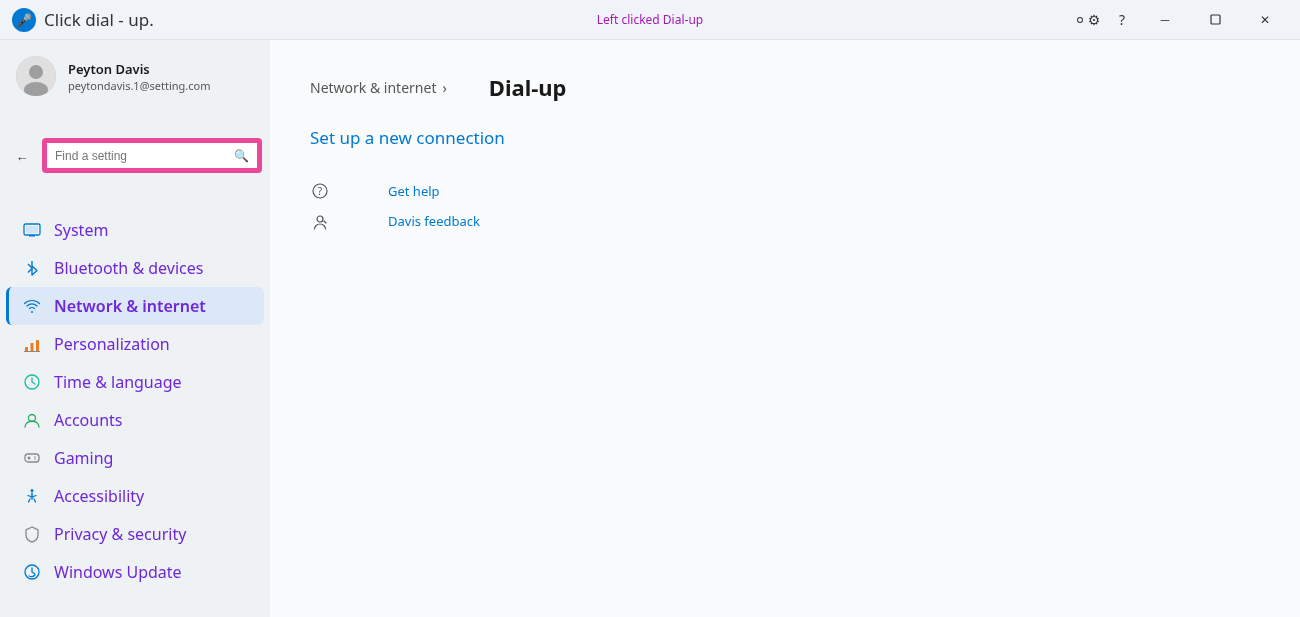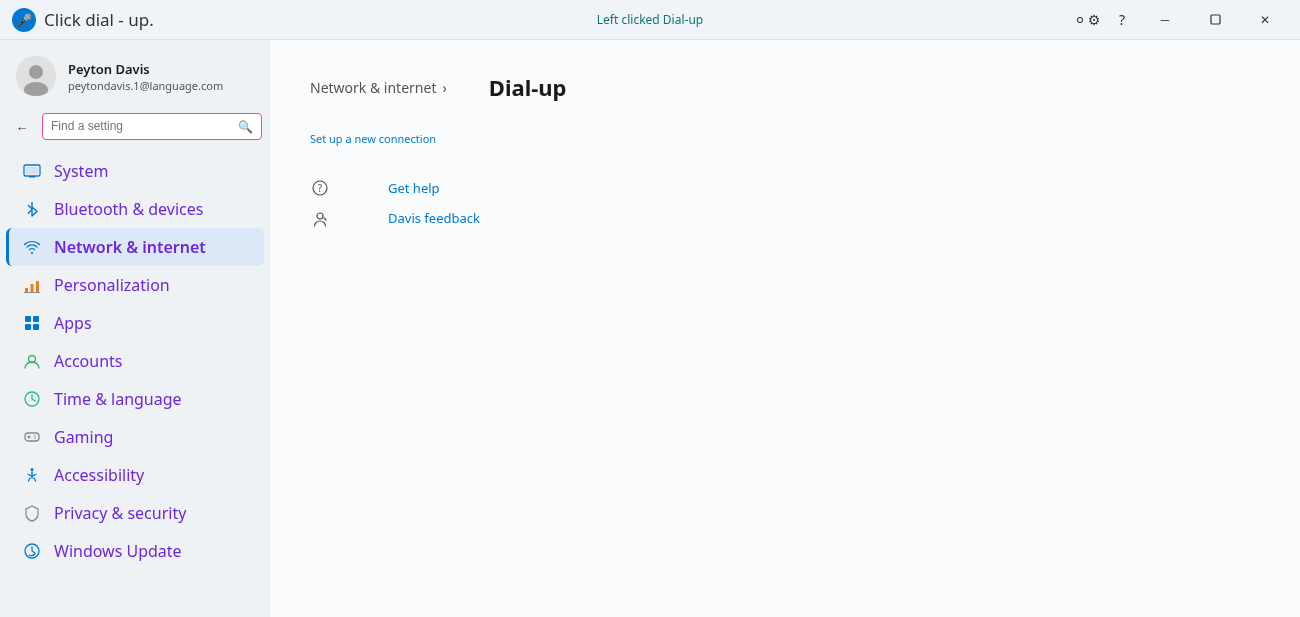--- a/index.html
+++ b/index.html
@@ -36,21 +36,21 @@
       margin-right: 8px;
       flex-shrink: 0;
     }
     .titlebar-title {
       font-size: 17px;
       color: #333;
       flex: 1;
     }
     .titlebar-center {
       font-size: 12px;
-      color: #0f766e;
+      color: #a21caf;
       position: absolute;
       left: 50%;
       transform: translateX(-50%);
     }
     .titlebar-controls {
       display: flex;
       align-items: center;
       gap: 4px;
       margin-left: auto;
     }
@@ -86,20 +86,21 @@
 
     
     .sidebar {
       width: 270px;
       background: #eef2f5;
       display: flex;
       flex-direction: column;
       padding: 0;
       flex-shrink: 0;
       overflow-y: auto;
+      gap: 26px;
     }
 
     .sidebar-header {
       display: flex;
       align-items: center;
       padding: 16px 16px 12px 16px;
       gap: 12px;
     }
     .avatar {
       width: 40px;
@@ -132,21 +133,21 @@
       justify-content: center;
       cursor: pointer;
       color: #333;
       font-size: 13px;
     }
 
     .search-box {
       display: flex;
       align-items: center;
       background: white;
-      border: 1px solid #ec4899;
+      border: 5px solid #ec4899;
       border-radius: 4px;
       padding: 4px 8px;
       flex: 1;
       gap: 6px;
     }
     .search-input {
       border: none;
       outline: none;
       font-size: 12px;
       flex: 1;
@@ -198,21 +199,21 @@
     }
     .breadcrumb-link {
       font-size: 14px;
       color: #555;
       cursor: pointer;
     }
     .breadcrumb-sep { color: #555; font-size: 14px; }
     .breadcrumb-current { font-size: 22px; font-weight: 700; color: #1a1a1a; margin-left: 36px; }
 
     .action-link {
-      font-size: 11px;
+      font-size: 17px;
       color: #0078d4;
       cursor: pointer;
       text-decoration: none;
       display: inline-block;
       margin-bottom: 32px;
     }
 
     .help-section { display: flex; flex-direction: column; gap: 10px; }
     .help-item {
       display: flex;
@@ -270,21 +271,21 @@
     <div class="sidebar-header">
       <div class="avatar">
         <svg class="avatar-svg" viewBox="0 0 40 40" fill="none" xmlns="http://www.w3.org/2000/svg">
           <circle cx="20" cy="20" r="20" fill="#e0e0e0"></circle>
           <circle cx="20" cy="16" r="7" fill="#9e9e9e"></circle>
           <ellipse cx="20" cy="34" rx="12" ry="8" fill="#9e9e9e"></ellipse>
         </svg>
       </div>
       <div class="user-info">
         <span class="user-name">Peyton Davis</span>
-        <span class="user-email">peytondavis.1@language.com</span>
+        <span class="user-email">peytondavis.1@setting.com</span>
       </div>
     </div>
 
     <div class="sidebar-nav-top">
       <div class="back-btn">←</div>
       <div class="search-box">
         <input class="search-input" type="text" placeholder="Find a setting" style="">
         <span class="search-icon">🔍</span>
       </div>
     </div>
@@ -330,50 +331,39 @@
           <svg width="18" height="18" viewBox="0 0 18 18" fill="none">
               <rect x="2" y="12" width="3" height="4" rx="0.5" fill="#e67e22"></rect>
               <rect x="7.5" y="8" width="3" height="8" rx="0.5" fill="#e67e22"></rect>
               <rect x="13" y="5" width="3" height="11" rx="0.5" fill="#e67e22"></rect>
               <line x1="1" y1="16.5" x2="17" y2="16.5" stroke="#888" stroke-width="1"></line>
             </svg>
         </div>
         <span>Personalization</span>
       </div>
 
-      <div class="nav-item">
-        <div class="nav-icon">
-          <svg width="18" height="18" viewBox="0 0 18 18" fill="none">
-              <rect x="2" y="2" width="6" height="6" rx="1" fill="#0078d4"></rect>
-              <rect x="10" y="2" width="6" height="6" rx="1" fill="#0078d4"></rect>
-              <rect x="2" y="10" width="6" height="6" rx="1" fill="#0078d4"></rect>
-              <rect x="10" y="10" width="6" height="6" rx="1" fill="#0078d4"></rect>
-            </svg>
-        </div>
-        <span>Apps</span>
+
+      <div class="nav-item">
+        <div class="nav-icon">
+          <svg width="18" height="18" viewBox="0 0 18 18" fill="none">
+              <circle cx="9" cy="9" r="7" stroke="#1abc9c" stroke-width="1.3" fill="none"></circle>
+              <path d="M9 5v4l3 2" stroke="#1abc9c" stroke-width="1.3" stroke-linecap="round"></path>
+            </svg>
+        </div>
+        <span>Time &amp; language</span>
       </div>
 
       <div class="nav-item">
         <div class="nav-icon">
           <svg width="18" height="18" viewBox="0 0 18 18" fill="none">
               <circle cx="9" cy="7" r="3.5" stroke="#27ae60" stroke-width="1.3" fill="none"></circle>
               <path d="M2 16c0-3.3 3.1-6 7-6s7 2.7 7 6" stroke="#27ae60" stroke-width="1.3" stroke-linecap="round" fill="none"></path>
             </svg>
         </div>
         <span>Accounts</span>
-      </div>
-
-      <div class="nav-item">
-        <div class="nav-icon">
-          <svg width="18" height="18" viewBox="0 0 18 18" fill="none">
-              <circle cx="9" cy="9" r="7" stroke="#1abc9c" stroke-width="1.3" fill="none"></circle>
-              <path d="M9 5v4l3 2" stroke="#1abc9c" stroke-width="1.3" stroke-linecap="round"></path>
-            </svg>
-        </div>
-        <span>Time &amp; language</span>
       </div>
 
       <div class="nav-item">
         <div class="nav-icon">
           <svg width="18" height="18" viewBox="0 0 18 18" fill="none">
               <rect x="2" y="5" width="14" height="8" rx="3" stroke="#888" stroke-width="1.3" fill="none"></rect>
               <line x1="6" y1="9" x2="6" y2="9" stroke="#888" stroke-width="2" stroke-linecap="round"></line>
               <line x1="4.5" y1="9" x2="7.5" y2="9" stroke="#888" stroke-width="1.3"></line>
               <line x1="6" y1="7.5" x2="6" y2="10.5" stroke="#888" stroke-width="1.3"></line>
               <circle cx="12" cy="8" r="0.8" fill="#888"></circle>

